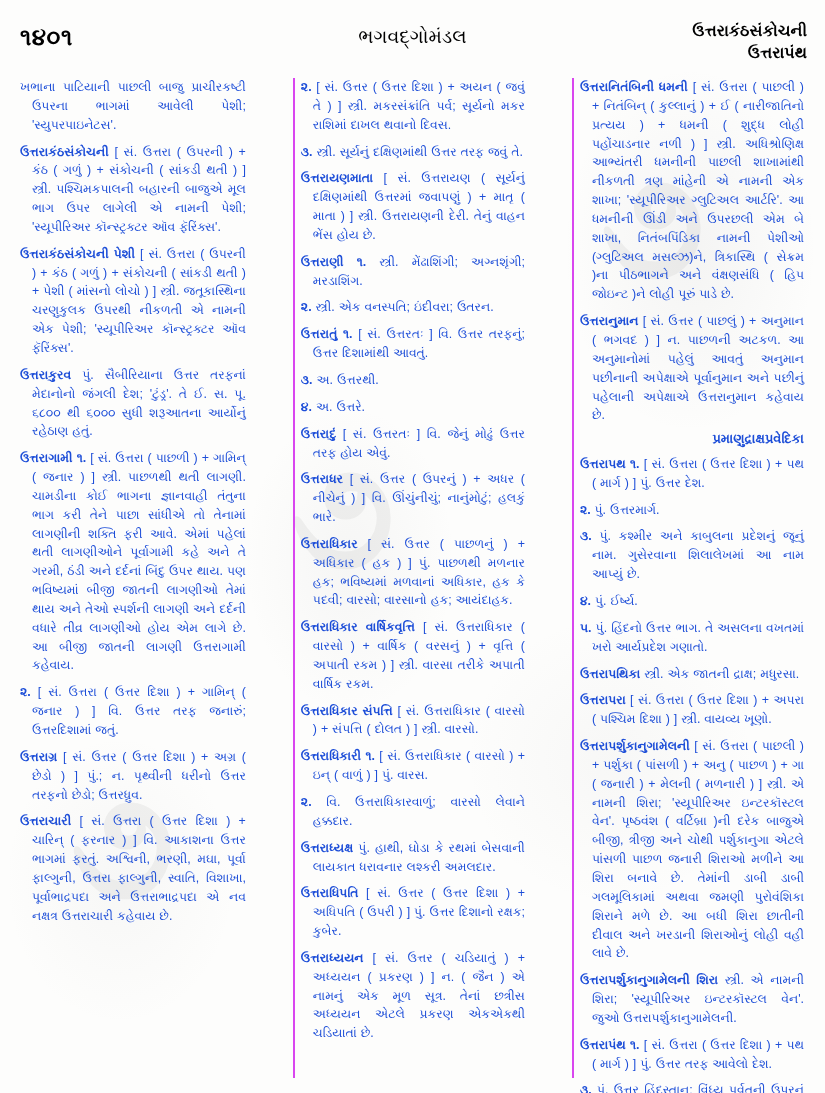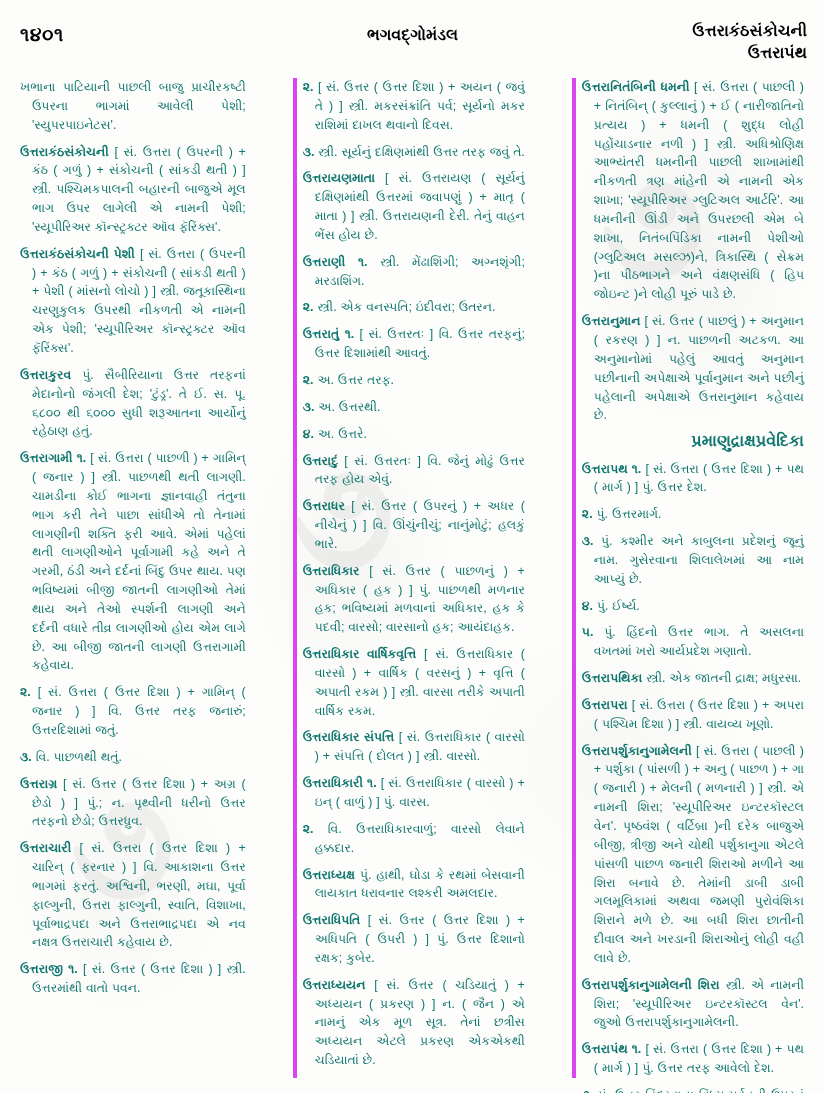--- a/index.html
+++ b/index.html
@@ -49,30 +49,30 @@
   .header {
     position: absolute;
     left: 0; right: 0;
     top: 18px;
     height: 60px;
     z-index: 10;
   }
   .hdr-left {
     position: absolute;
     left: 20px; top: 6px;
-    font-size: 19px;
+    font-size: 23px;
     font-weight: bold;
     letter-spacing: 0.5px;
   }
   .hdr-center {
     position: absolute;
     left: 0; right: 0; top: 8px;
     text-align: center;
-    font-size: 16px;
-    font-weight: bold;
+    font-size: 19px;
+    font-weight: normal;
   }
   .hdr-right {
     position: absolute;
     right: 18px; top: 2px;
     text-align: right;
     font-size: 16px;
     font-weight: bold;
     line-height: 1.35;
   }
   .hdr-right div { display: block; }
@@ -87,28 +87,28 @@
     display: flex;
     z-index: 8;
   }
   .col {
     width: 265px;
     box-sizing: border-box;
     padding: 0 7px 0 6px;
     position: relative;
   }
   .col + .col {
-    border-left: 4px solid #d946ef;
+    border-left: 2px solid #d946ef;
     margin-left: 40px;
   }
   .entry {
     margin: 0 0 8px 0;
     font-size: 12.4px;
     line-height: 1.52;
-    color: #0f766e;
+    color: #1d4ed8;
     text-align: justify;
     text-justify: inter-word;
     hyphens: none;
     word-spacing: 0.5px;
   }
   .entry.cont {
     text-indent: 0;
     margin-top: 0;
   }
   .entry .hw {
@@ -119,21 +119,21 @@
   }
   .entry.hang {
     padding-left: 12px;
     text-indent: -12px;
   }
   .entry.quote-right {
     text-align: right;
     font-weight: bold;
     margin-top: -4px;
     margin-bottom: 6px;
-    font-size: 16px;
+    font-size: 13px;
   }
 </style>
 </head>
 <body>
 
 <div class="page">
 
   <div class="watermark wm1">૭</div>
   <div class="watermark wm2">૭</div>
   <div class="watermark wm3">૭</div>
@@ -148,49 +148,46 @@
   </div>
 
   <div class="columns">
     <div class="col" id="col-1">
         <p class="entry hang cont"><span>ખભાના પાટિયાની પાછલી બાજુ પ્રાચીરકષ્ટી ઉપરના ભાગમાં આવેલી પેશી; 'સ્યુપરપાઇનેટસ'.</span></p>
         <p class="entry hang"><span class="hw">ઉત્તરાકંઠસંકોચની</span> <span> [ સં. ઉત્તરા ( ઉપરની ) + કંઠ ( ગળું ) + સંકોચની ( સાંકડી થતી ) ] સ્ત્રી. પશ્ચિમકપાલની બહારની બાજુએ મૂલ ભાગ ઉપર લાગેલી એ નામની પેશી; 'સ્યૂપીરિઅર કૉન્સ્ટ્રક્ટર ઑવ ફૅરિંક્સ'.</span></p>
         <p class="entry hang"><span class="hw">ઉત્તરાકંઠસંકોચની પેશી</span> <span> [ સં. ઉત્તરા ( ઉપરની ) + કંઠ ( ગળું ) + સંકોચની ( સાંકડી થતી ) + પેશી ( માંસનો લોચો ) ] સ્ત્રી. જતૂકાસ્થિના ચરણુકુલક ઉપરથી નીકળતી એ નામની એક પેશી; 'સ્યૂપીરિઅર કૉન્સ્ટ્રક્ટર ઑવ ફૅરિંક્સ'.</span></p>
         <p class="entry hang"><span class="hw">ઉત્તરાકુરવ</span> <span> પું. સૈબીરિયાના ઉત્તર તરફનાં મેદાનોનો જંગલી દેશ; 'ટુંડ્ર'. તે ઈ. સ. પૂ. ૬૮૦૦ થી ૬૦૦૦ સુધી શરૂઆતના આર્યોનું રહેઠાણ હતું.</span></p>
         <p class="entry hang"><span class="hw">ઉત્તરાગામી</span> <span class="sense">૧.</span><span> [ સં. ઉત્તરા ( પાછળી ) + ગામિન્ ( જનાર ) ] સ્ત્રી. પાછળથી થતી લાગણી. ચામડીના કોઈ ભાગના જ્ઞાનવાહી તંતુના ભાગ કરી તેને પાછા સાંધીએ તો તેનામાં લાગણીની શક્તિ ફરી આવે. એમાં પહેલાં થતી લાગણીઓને પૂર્વાગામી કહે અને તે ગરમી, ઠંડી અને દર્દનાં બિંદુ ઉપર થાય. પણ ભવિષ્યમાં બીજી જાતની લાગણીઓ તેમાં થાય અને તેઓ સ્પર્શની લાગણી અને દર્દની વધારે તીવ્ર લાગણીઓ હોય એમ લાગે છે. આ બીજી જાતની લાગણી ઉત્તરાગામી કહેવાય.</span></p>
         <p class="entry hang"><span class="sense">૨.</span><span> [ સં. ઉત્તરા ( ઉત્તર દિશા ) + ગામિન્ ( જનાર ) ] વિ. ઉત્તર તરફ જનારું; ઉત્તરદિશામાં જતું.</span></p>
-        <p class="entry hang"><span class="sense">૩.</span><span> વિ. પાછળથી થતું.</span></p>
         <p class="entry hang"><span class="hw">ઉત્તરાગ્ર</span> <span> [ સં. ઉત્તર ( ઉત્તર દિશા ) + અગ્ર ( છેડો ) ] પું.; ન. પૃથ્વીની ધરીનો ઉત્તર તરફનો છેડો; ઉત્તરધ્રુવ.</span></p>
         <p class="entry hang"><span class="hw">ઉત્તરાચારી</span> <span> [ સં. ઉત્તરા ( ઉત્તર દિશા ) + ચારિન્ ( ફરનાર ) ] વિ. આકાશના ઉત્તર ભાગમાં ફરતું. અશ્વિની, ભરણી, મઘા, પૂર્વા ફાલ્ગુની, ઉત્તરા ફાલ્ગુની, સ્વાતિ, વિશાખા, પૂર્વાભાદ્રપદા અને ઉત્તરાભાદ્રપદા એ નવ નક્ષત્ર ઉત્તરાચારી કહેવાય છે.</span></p>
-        <p class="entry hang"><span class="hw">ઉત્તરાજી</span> <span class="sense">૧.</span><span> [ સં. ઉત્તર ( ઉત્તર દિશા ) ] સ્ત્રી. ઉત્તરમાંથી વાતો પવન.</span></p>
       </div>
     <div class="col" id="col-2">
         <p class="entry hang"><span class="sense">૨.</span><span> [ સં. ઉત્તર ( ઉત્તર દિશા ) + અયન ( જવું તે ) ] સ્ત્રી. મકરસંક્રાંતિ પર્વ; સૂર્યનો મકર રાશિમાં દાખલ થવાનો દિવસ.</span></p>
         <p class="entry hang"><span class="sense">૩.</span><span> સ્ત્રી. સૂર્યનું દક્ષિણમાંથી ઉત્તર તરફ જવું તે.</span></p>
         <p class="entry hang"><span class="hw">ઉત્તરાયણમાતા</span> <span> [ સં. ઉત્તરાયણ ( સૂર્યનું દક્ષિણમાંથી ઉત્તરમાં જવાપણું ) + માતૃ ( માતા ) ] સ્ત્રી. ઉત્તરાયણની દેરી. તેનું વાહન ભેંસ હોય છે.</span></p>
         <p class="entry hang"><span class="hw">ઉત્તરાણી</span> <span class="sense">૧.</span><span> સ્ત્રી. મેંઢાશિંગી; અગ્નશૃંગી; મરડાશિંગ.</span></p>
         <p class="entry hang"><span class="sense">૨.</span><span> સ્ત્રી. એક વનસ્પતિ; ઇંદીવરા; ઉતરન.</span></p>
         <p class="entry hang"><span class="hw">ઉત્તરાતું</span> <span class="sense">૧.</span><span> [ સં. ઉત્તરતઃ ] વિ. ઉત્તર તરફનું; ઉત્તર દિશામાંથી આવતું.</span></p>
-        <p class="entry hang"><span class="sense">૨.</span><span> અ. ઉત્તર તરફ.</span></p>
         <p class="entry hang"><span class="sense">૩.</span><span> અ. ઉત્તરથી.</span></p>
         <p class="entry hang"><span class="sense">૪.</span><span> અ. ઉત્તરે.</span></p>
         <p class="entry hang"><span class="hw">ઉત્તરાદું</span> <span> [ સં. ઉત્તરતઃ ] વિ. જેનું મોઢું ઉત્તર તરફ હોય એવું.</span></p>
         <p class="entry hang"><span class="hw">ઉત્તરાધર</span> <span> [ સં. ઉત્તર ( ઉપરનું ) + અધર ( નીચેનું ) ] વિ. ઊંચુંનીચું; નાનુંમોટું; હલકું ભારે.</span></p>
         <p class="entry hang"><span class="hw">ઉત્તરાધિકાર</span> <span> [ સં. ઉત્તર ( પાછળનું ) + અધિકાર ( હક ) ] પું. પાછળથી મળનાર હક; ભવિષ્યમાં મળવાનાં અધિકાર, હક કે પદવી; વારસો; વારસાનો હક; આયંદાહક.</span></p>
         <p class="entry hang"><span class="hw">ઉત્તરાધિકાર વાર્ષિકવૃત્તિ</span> <span> [ સં. ઉત્તરાધિકાર ( વારસો ) + વાર્ષિક ( વરસનું ) + વૃત્તિ ( અપાતી રકમ ) ] સ્ત્રી. વારસા તરીકે અપાતી વાર્ષિક રકમ.</span></p>
         <p class="entry hang"><span class="hw">ઉત્તરાધિકાર સંપત્તિ</span> <span> [ સં. ઉત્તરાધિકાર ( વારસો ) + સંપત્તિ ( દોલત ) ] સ્ત્રી. વારસો.</span></p>
         <p class="entry hang"><span class="hw">ઉત્તરાધિકારી</span> <span class="sense">૧.</span><span> [ સં. ઉત્તરાધિકાર ( વારસો ) + ઇન્ ( વાળું ) ] પું. વારસ.</span></p>
         <p class="entry hang"><span class="sense">૨.</span><span> વિ. ઉત્તરાધિકારવાળું; વારસો લેવાને હક્કદાર.</span></p>
         <p class="entry hang"><span class="hw">ઉત્તરાધ્યક્ષ</span> <span> પું. હાથી, ઘોડા કે રથમાં બેસવાની લાયકાત ધરાવનાર લશ્કરી અમલદાર.</span></p>
         <p class="entry hang"><span class="hw">ઉત્તરાધિપતિ</span> <span> [ સં. ઉત્તર ( ઉત્તર દિશા ) + અધિપતિ ( ઉપરી ) ] પું. ઉત્તર દિશાનો રક્ષક; કુબેર.</span></p>
         <p class="entry hang"><span class="hw">ઉત્તરાધ્યયન</span> <span> [ સં. ઉત્તર ( ચડિયાતું ) + અધ્યયન ( પ્રકરણ ) ] ન. ( જૈન ) એ નામનું એક મૂળ સૂત્ર. તેનાં છત્રીસ અધ્યયન એટલે પ્રકરણ એકએકથી ચડિયાતાં છે.</span></p>
       </div>
     <div class="col" id="col-3">
         <p class="entry hang"><span class="hw">ઉત્તરાનિતંબિની ધમની</span> <span> [ સં. ઉત્તરા ( પાછલી ) + નિતંબિન્ ( કુલ્લાનું ) + ઈ ( નારીજાતિનો પ્રત્યય ) + ધમની ( શુદ્ધ લોહી પહોંચાડનાર નળી ) ] સ્ત્રી. અધિશ્રોણિક્ષ આભ્યંતરી ધમનીની પાછલી શાખામાંથી નીકળતી ત્રણ માંહેની એ નામની એક શાખા; 'સ્યૂપીરિઅર ગ્લુટિઅલ આર્ટરિ'. આ ધમનીની ઊંડી અને ઉપરછલી એમ બે શાખા, નિતંબપિંડિકા નામની પેશીઓ (ગ્લુટિઅલ મસલ્ઝ)ને, ત્રિકાસ્થિ ( સેક્રમ )ના પીઠભાગને અને વંક્ષણસંધિ ( હિપ જોઇન્ટ )ને લોહી પૂરું પાડે છે.</span></p>
-        <p class="entry hang"><span class="hw">ઉત્તરાનુમાન</span> <span> [ સં. ઉત્તર ( પાછલું ) + અનુમાન ( રકરણ ) ] ન. પાછળની અટકળ. આ અનુમાનોમાં પહેલું આવતું અનુમાન પછીનાની અપેક્ષાએ પૂર્વાનુમાન અને પછીનું પહેલાની અપેક્ષાએ ઉત્તરાનુમાન કહેવાય છે.</span></p>
+        <p class="entry hang"><span class="hw">ઉત્તરાનુમાન</span> <span> [ સં. ઉત્તર ( પાછલું ) + અનુમાન ( ભગવદ ) ] ન. પાછળની અટકળ. આ અનુમાનોમાં પહેલું આવતું અનુમાન પછીનાની અપેક્ષાએ પૂર્વાનુમાન અને પછીનું પહેલાની અપેક્ષાએ ઉત્તરાનુમાન કહેવાય છે.</span></p>
         <p class="entry hang quote-right"><span>પ્રમાણુદ્રાક્ષપ્રવેદિકા</span></p>
         <p class="entry hang"><span class="hw">ઉત્તરાપથ</span> <span class="sense">૧.</span><span> [ સં. ઉત્તરા ( ઉત્તર દિશા ) + પથ ( માર્ગ ) ] પું. ઉત્તર દેશ.</span></p>
         <p class="entry hang"><span class="sense">૨.</span><span> પું. ઉત્તરમાર્ગ.</span></p>
         <p class="entry hang"><span class="sense">૩.</span><span> પું. કશ્મીર અને કાબુલના પ્રદેશનું જૂનું નામ. ગુસેરવાના શિલાલેખમાં આ નામ આપ્યું છે.</span></p>
         <p class="entry hang"><span class="sense">૪.</span><span> પું. ઈર્ષ્ય.</span></p>
         <p class="entry hang"><span class="sense">૫.</span><span> પું. હિંદનો ઉત્તર ભાગ. તે અસલના વખતમાં ખરો આર્યપ્રદેશ ગણાતો.</span></p>
         <p class="entry hang"><span class="hw">ઉત્તરાપથિકા</span> <span> સ્ત્રી. એક જાતની દ્રાક્ષ; મધુરસા.</span></p>
         <p class="entry hang"><span class="hw">ઉત્તરાપરા</span> <span> [ સં. ઉત્તરા ( ઉત્તર દિશા ) + અપરા ( પશ્ચિમ દિશા ) ] સ્ત્રી. વાયવ્ય ખૂણો.</span></p>
         <p class="entry hang"><span class="hw">ઉત્તરાપર્શુકાનુગામેલની</span> <span> [ સં. ઉત્તરા ( પાછલી ) + પર્શુકા ( પાંસળી ) + અનુ ( પાછળ ) + ગા ( જનારી ) + મેલની ( મળનારી ) ] સ્ત્રી. એ નામની શિરા; 'સ્યૂપીરિઅર ઇન્ટરકૉસ્ટલ વેન'. પૃષ્ઠવંશ ( વર્ટિબ્રા )ની દરેક બાજુએ બીજી, ત્રીજી અને ચોથી પર્શુકાનુગા એટલે પાંસળી પાછળ જનારી શિરાઓ મળીને આ શિરા બનાવે છે. તેમાંની ડાબી ડાબી ગલમૂલિકામાં અથવા જમણી પુરોવંશિકા શિરાને મળે છે. આ બધી શિરા છાતીની દીવાલ અને ખરડાની શિરાઓનું લોહી વહી લાવે છે.</span></p>
         <p class="entry hang"><span class="hw">ઉત્તરાપર્શુકાનુગામેલની શિરા</span> <span> સ્ત્રી. એ નામની શિરા; 'સ્યૂપીરિઅર ઇન્ટરકૉસ્ટલ વેન'. જુઓ ઉત્તરાપર્શુકાનુગામેલની.</span></p>

